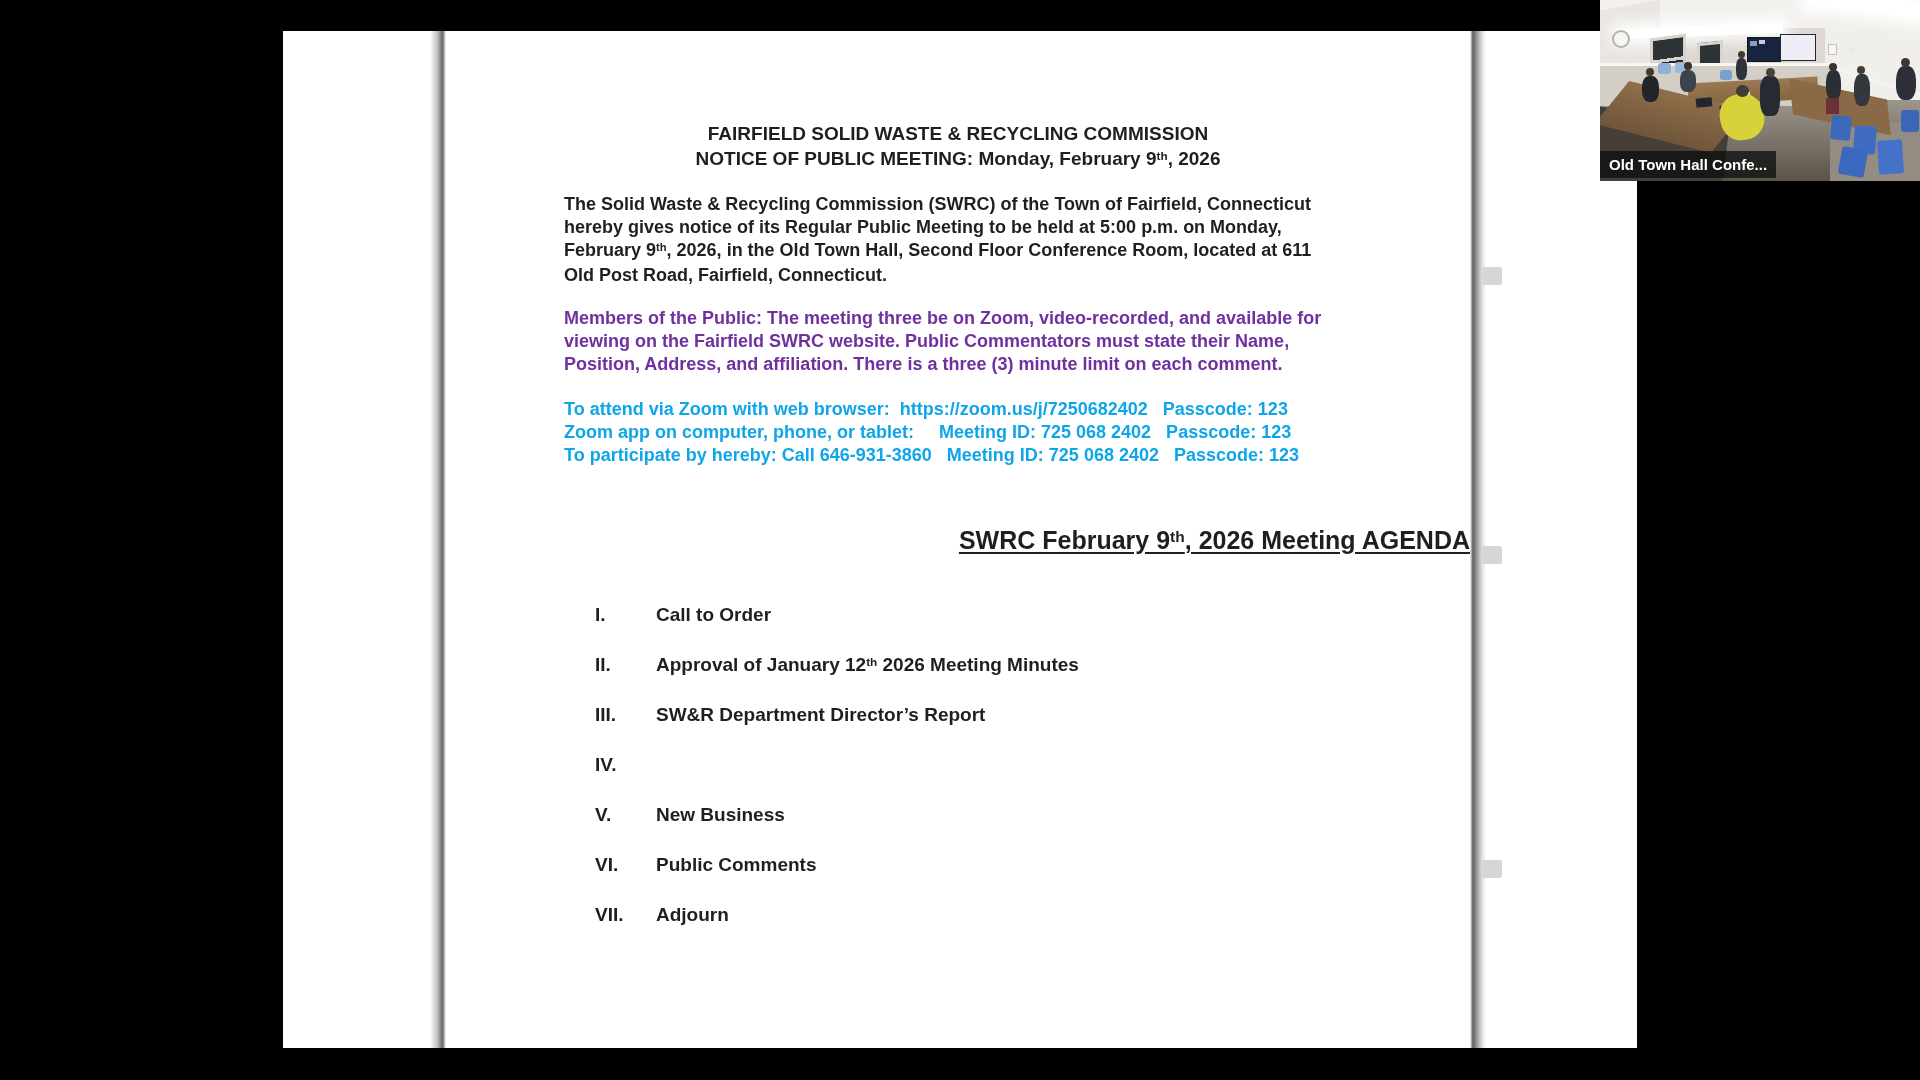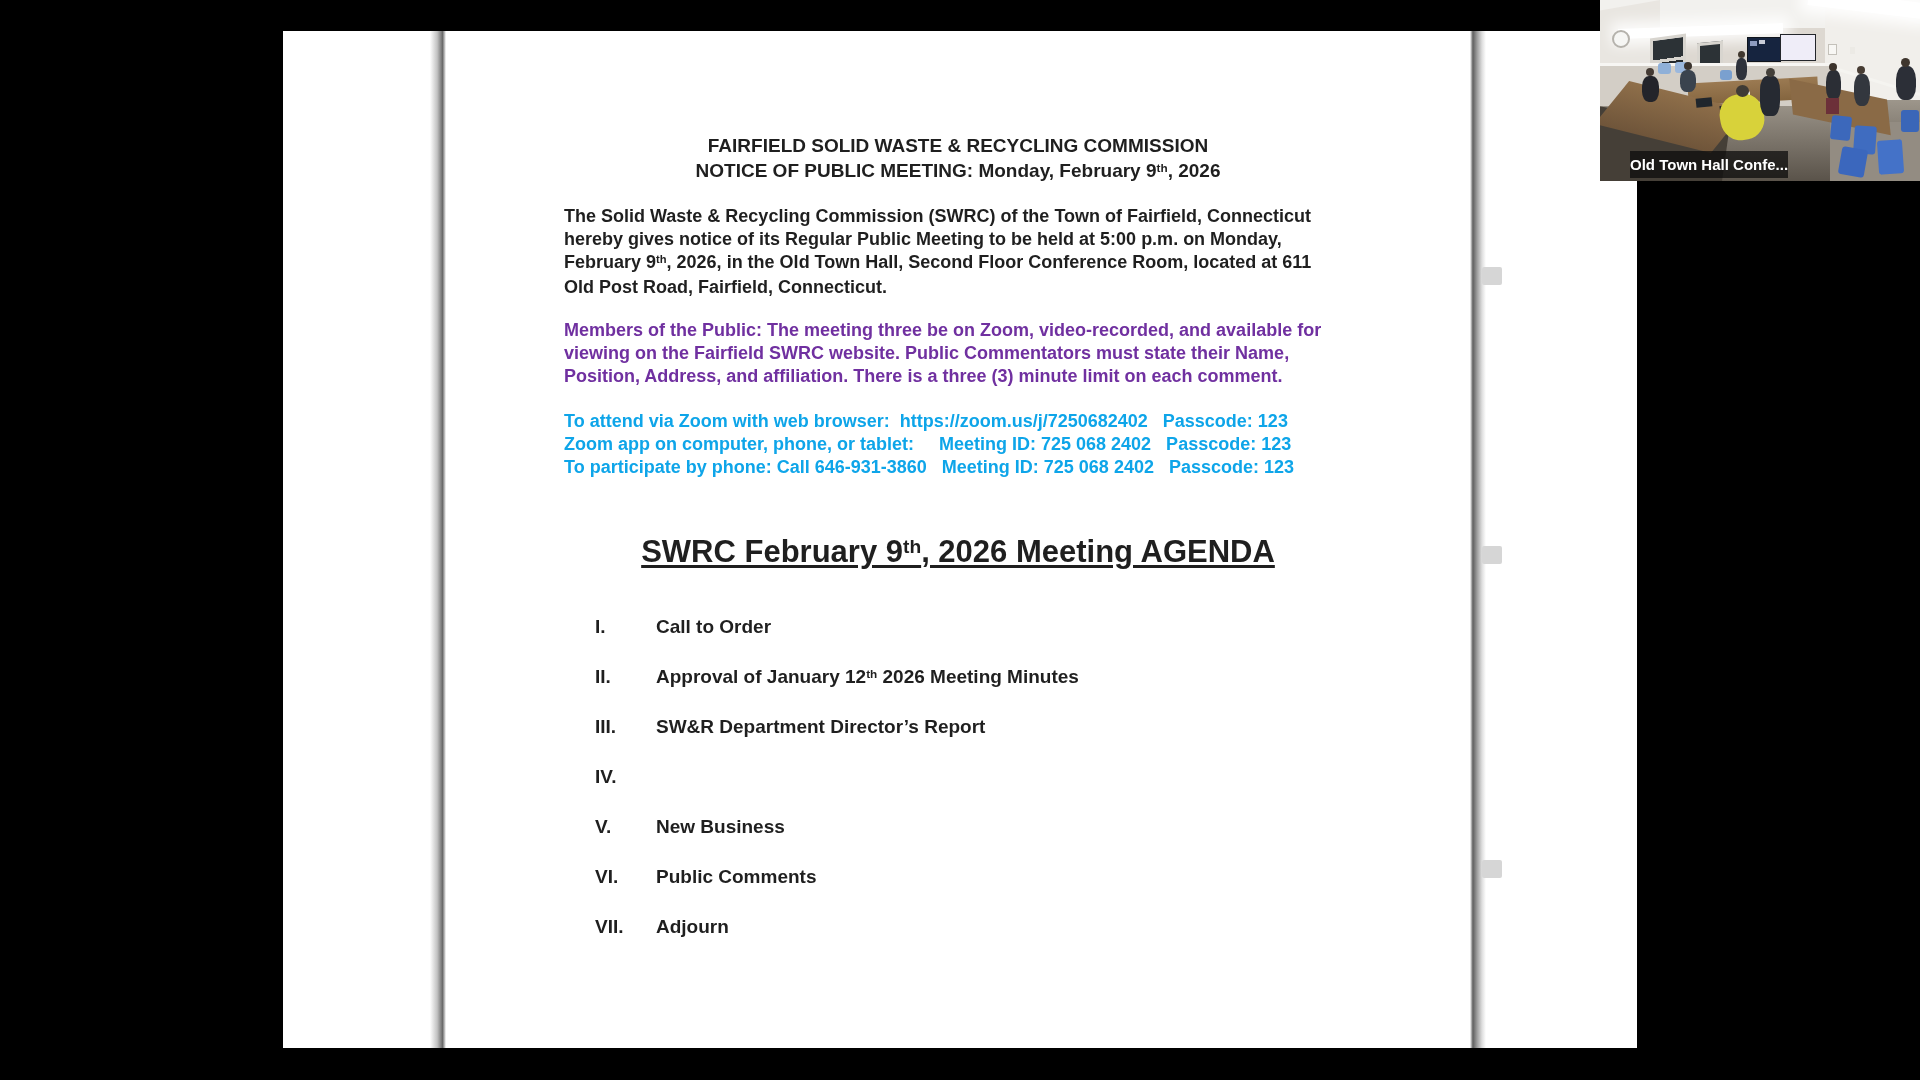--- a/index.html
+++ b/index.html
@@ -6,31 +6,31 @@
   .stage{position:relative;width:1920px;height:1080px;background:#000;overflow:hidden;
          font-family:"Liberation Sans", sans-serif;}
   
   .word-bg{position:absolute;left:283px;top:31px;width:1354px;height:1017px;background:#ffffff;}
   .page-edge{position:absolute;top:31px;width:16px;height:1017px;}
   .edge-left{left:430px;background:linear-gradient(to right,#ffffff 0%,#c2c2c2 45%,#6a6a6a 78%,#a8a8a8 88%,#ffffff 100%);}
   .edge-right{left:1470px;background:linear-gradient(to right,#ffffff 0%,#5f5f5f 18%,#9f9f9f 45%,#dedede 75%,#ffffff 100%);}
   .edge-marker{position:absolute;left:1482px;width:20px;height:18px;background:#d6d6d6;border-radius:2px;}
   .m1{top:267px}.m2{top:546px}.m3{top:860px}
   
-  .doc-page{position:absolute;left:446px;top:31px;width:1024px;height:984px;color:#1f1f1f;font-weight:700;}
+  .doc-page{position:absolute;left:446px;top:19px;width:1024px;height:984px;color:#1f1f1f;font-weight:700;}
   .line{white-space:pre;}
   .sup{font-size:62%;position:relative;top:-0.45em;}
   .u{}
   .doc-title{position:absolute;top:102px;left:0;width:100%;text-align:center;font-size:19px;line-height:25px;}
   .para{position:absolute;left:118px;font-size:18px;line-height:23px;}
   .para-intro{top:174px;}
   .para-public{top:288px;color:#7030A0;}
   .para-zoom{top:379px;color:#0ea5e9;}
-  .agenda-heading{position:absolute;top:506px;left:0;width:100%;text-align:center;
-                  font-size:31px;line-height:30px;text-decoration:underline;text-underline-offset:3px;}
+  .agenda-heading{position:absolute;top:506px;left:0;width:100%;text-align:right;
+                  font-size:25px;line-height:30px;text-decoration:underline;text-underline-offset:3px;}
   .agenda-list{position:absolute;top:584px;left:0;width:100%;font-size:19px;}
   .agenda-item{display:flex;height:24px;line-height:24px;margin-bottom:26px;padding-left:149px;}
   .agenda-item .num{width:61px;flex:0 0 61px;}
   .agenda-item .txt{white-space:pre;}
   
   .video-thumb{position:absolute;left:1600px;top:0;width:320px;height:181px;background:#1a1a1a;overflow:hidden;z-index:5;}
   .vt{position:absolute;}
   .vt-ceiling{left:0;top:0;width:320px;height:40px;background:#f2f1ee;}
   .vt-backwall{left:0;top:28px;width:320px;height:80px;background:#ddd8d1;}
   .vt-leftwall{left:0;top:0;width:60px;height:112px;background:#e9e6e1;transform:skewY(-10deg);transform-origin:right top;}
@@ -80,21 +80,21 @@
   .vt-p4{left:160px;top:76px;width:20px;height:40px;background:#262a32;border-radius:35%;}
   .vt-p4h{left:166px;top:68px;width:9px;height:9px;background:#44403a;}
   .vt-p5{left:226px;top:70px;width:15px;height:30px;background:#2b2e35;}
   .vt-p5h{left:229px;top:63px;width:8px;height:8px;background:#3c332c;}
   .vt-p5legs{left:226px;top:98px;width:13px;height:16px;background:#6c3039;}
   .vt-p6{left:254px;top:74px;width:16px;height:32px;background:#33373e;}
   .vt-p6h{left:257px;top:66px;width:8px;height:8px;background:#473c33;}
   .vt-p7{left:296px;top:66px;width:20px;height:34px;background:#2c2f37;}
   .vt-p7h{left:301px;top:58px;width:9px;height:9px;background:#3f362e;}
   .video-label{position:absolute;left:0;top:151px;height:27px;background:rgba(10,10,10,.72);
-               color:#fff;font-size:15px;font-weight:700;line-height:27px;padding:0 0;white-space:nowrap;margin-left:30px;}
+               color:#fff;font-size:15px;font-weight:700;line-height:27px;padding:0 9px;white-space:nowrap;}
 </style>
 </head>
 <body>
 
 <div class="stage">
 
   <div class="word-bg"></div>
   <div class="page-edge edge-left"></div>
   <div class="page-edge edge-right"></div>
   <div class="edge-marker m1"></div>
@@ -113,21 +113,21 @@
         <div class="line"><span>Old Post Road, Fairfield, Connecticut.</span></div>
       </div>
     <div class="para para-public">
         <div class="line"><span class="u">Members of the Public</span><span>: The meeting three be on Zoom, video-recorded, and available for</span></div>
         <div class="line"><span>viewing on the Fairfield SWRC website. Public Commentators must state their Name,</span></div>
         <div class="line"><span>Position, Address, and affiliation. There is a three (3) minute limit on each comment.</span></div>
       </div>
     <div class="para para-zoom">
         <div class="line"><span class="u">To attend via Zoom</span><span> with web browser:  </span><span class="u">https://zoom.us/j/7250682402</span><span>   Passcode: 123</span></div>
         <div class="line"><span class="u">Zoom app</span><span> on computer, phone, or tablet:     Meeting ID: 725 068 2402   Passcode: 123</span></div>
-        <div class="line"><span class="u">To participate by phone</span><span>: Call </span><span class="u">646-931-3860</span><span>   Meeting ID: 725 068 2402   Passcode: 123</span></div>
+        <div class="line"><span class="u">To participate by hereby</span><span>: Call </span><span class="u">646-931-3860</span><span>   Meeting ID: 725 068 2402   Passcode: 123</span></div>
       </div>
     <div class="agenda-heading"><span>SWRC February 9</span><span class="sup">th</span><span>, 2026 Meeting AGENDA</span></div>
     <div class="agenda-list">
         <div class="agenda-item">
           <span class="num">I.</span>
           <span class="txt"><span>Call to Order</span></span>
         </div>
         <div class="agenda-item">
           <span class="num">II.</span>
           <span class="txt"><span>Approval of January 12</span><span class="sup">th</span><span> 2026 Meeting Minutes</span></span>

